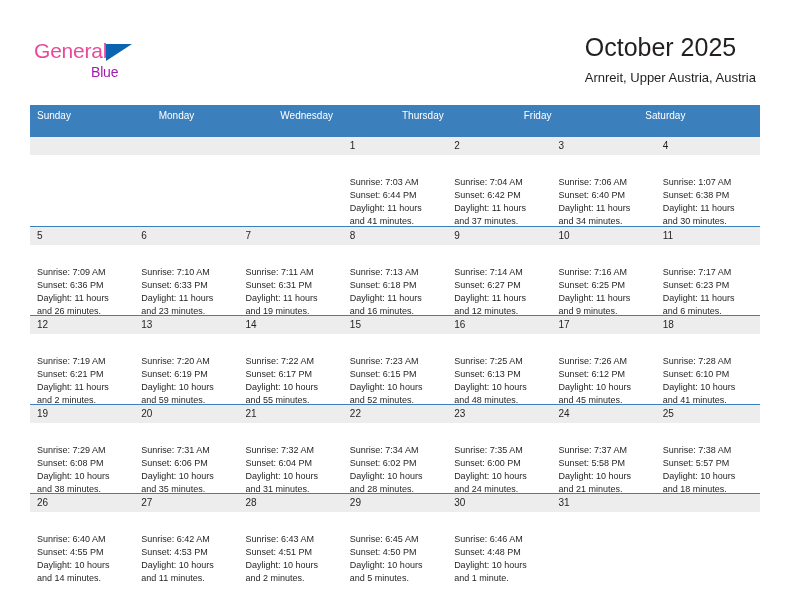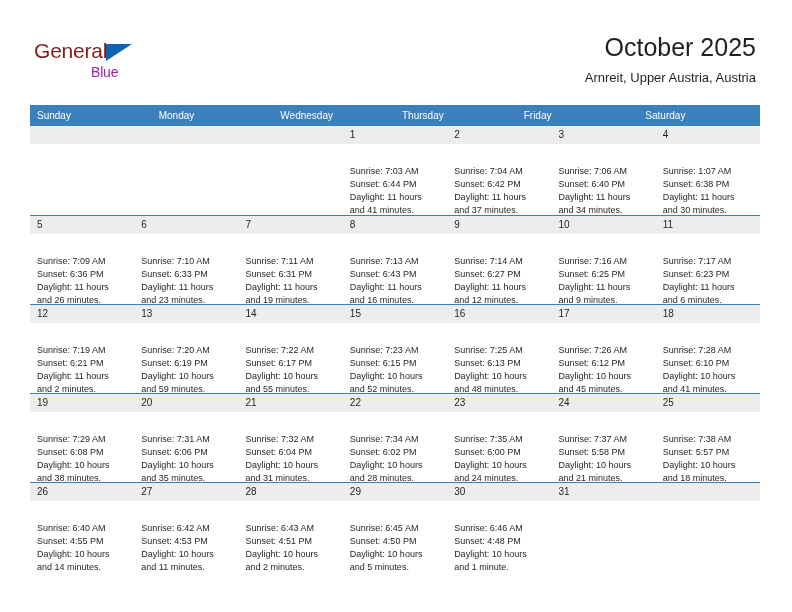--- a/index.html
+++ b/index.html
@@ -35,21 +35,21 @@
     top: 40px;
     width: 130px;
     height: 46px;
   }
   .logo-general {
     position: absolute;
     left: 0;
     top: 0;
     font-size: 21px;
     letter-spacing: -0.2px;
-    color: #7f1d1d;
+    color: #ec4899;
     line-height: 22px;
     font-family: "Liberation Sans", sans-serif;
   }
   .logo-tri {
     position: absolute;
     left: 72px;
     top: 4px;
     width: 0;
     height: 0;
     border-left: 26px solid #0b63b1;
@@ -62,21 +62,21 @@
     font-size: 14px;
     letter-spacing: -0.2px;
     color: #a21caf;
     line-height: 22px;
   }
 
   .title-block {
     position: absolute;
     right: 36px;
     top: 32px;
-    text-align: right;
+    text-align: left;
   }
   .cal-title {
     font-size: 25px;
     color: #231f20;
     line-height: 30px;
     white-space: nowrap;
   }
   .cal-subtitle {
     margin-top: 8px;
     font-size: 13px;
@@ -88,21 +88,21 @@
   
   .calendar {
     position: absolute;
     left: 30px;
     top: 105px;
     width: 730px;
   }
   .weekday-row {
     display: flex;
     background: #3c7fbd;
-    height: 21px;
+    height: 32px;
   }
   .weekday {
     flex: 1 1 0;
     color: #ffffff;
     font-size: 10px;
     line-height: 21px;
     padding-left: 7px;
     box-sizing: border-box;
     overflow: hidden;
     white-space: nowrap;
@@ -270,21 +270,21 @@
               <div>Daylight: 11 hours</div>
               <div>and 19 minutes.</div>
             </div>
           </div>
           <div class="day-cell">
             <div class="day-num-band">
               <span class="day-num">8</span>
             </div>
             <div class="day-info">
               <div>Sunrise: 7:13 AM</div>
-              <div>Sunset: 6:43 PM</div>
+              <div>Sunset: 6:18 PM</div>
               <div>Daylight: 11 hours</div>
               <div>and 16 minutes.</div>
             </div>
           </div>
           <div class="day-cell">
             <div class="day-num-band">
               <span class="day-num">9</span>
             </div>
             <div class="day-info">
               <div>Sunrise: 7:14 AM</div>

